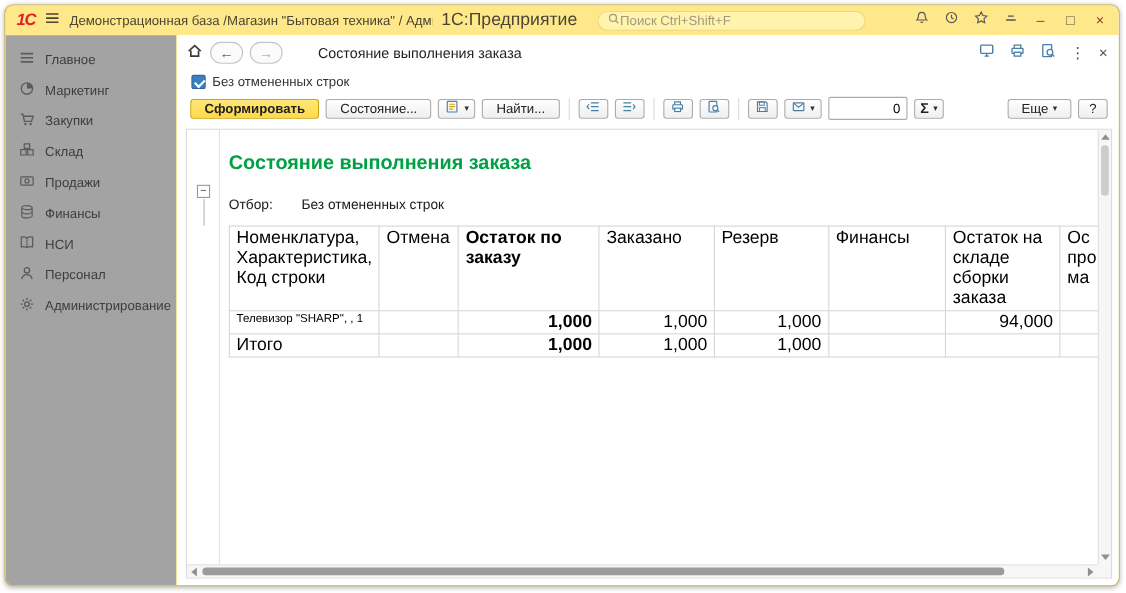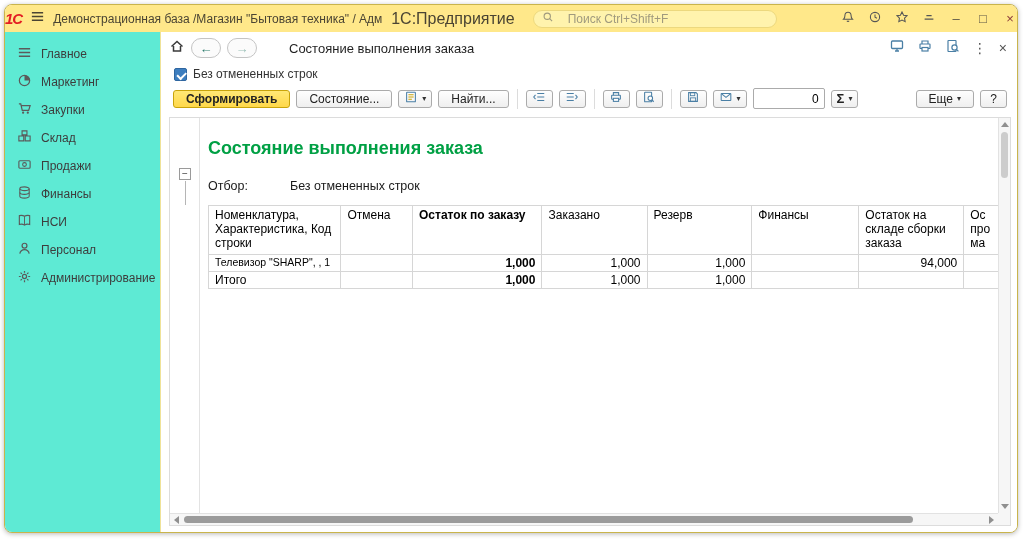--- a/index.html
+++ b/index.html
@@ -4,36 +4,36 @@
 <style>
   * { box-sizing: border-box; margin: 0; padding: 0; }
   html,body { width:1024px; height:539px; overflow:hidden; background:#fff;
               font-family:"Liberation Sans", sans-serif; }
   .window { position:absolute; left:4px; top:4px; width:1014px; height:529px;
             border:1px solid #c9b44c; border-radius:8px; overflow:hidden;
             box-shadow:0 1px 5px rgba(0,0,0,.28); display:flex; flex-direction:column; background:#fff; }
 
   
   .titlebar { height:27px; background:#ffe88a; display:flex; align-items:center;
-              padding:0 0; gap:8px; flex:0 0 auto;justify-content:flex-end; }
+              padding:0 10px; gap:8px; flex:0 0 auto;justify-content:flex-end; }
   .logo { color:#e31e24; font-weight:bold; font-style:italic; font-size:15px; letter-spacing:-1px; }
   .iconbtn { display:flex; align-items:center; justify-content:center; cursor:pointer; }
   .tb-title { font-size:12px; color:#4a4433; max-width:330px; white-space:nowrap; overflow:hidden; }
   .tb-app { font-size:16px; color:#4a4433; white-space:nowrap; }
   .search { margin-left:10px; width:244px; height:18px; border:1px solid #ecd87e; background:#fff3ad;
-            border-radius:10px; display:flex; align-items:center; gap:14px; padding:0 8px;
+            border-radius:10px; display:flex; align-items:center; gap:0; padding:0 8px;
             color:#a09a7e; font-size:12px; cursor:text; }
   .tb-right { margin-left:auto; display:flex; align-items:center; gap:13px; }
   .user { display:flex; align-items:center; gap:5px; font-size:12px; color:#4a4433; cursor:pointer; }
   .wc { font-size:13px; color:#5c5647; width:14px; text-align:center; cursor:pointer; }
   .wc.close { color:#8b3a3a; }
 
   
   .appbody { flex:1; display:flex; min-height:0; }
-  .sidebar { width:156px; background:#5eead4; padding-top:8px; flex:0 0 auto; border-right:1px solid #efe298; }
+  .sidebar { width:156px; background:#a3a3a3; padding-top:8px; flex:0 0 auto; border-right:1px solid #efe298; }
   .s-item { display:flex; align-items:center; gap:9px; height:28px; padding-left:12px;
             font-size:12px; color:#3d3d3d; cursor:pointer; }
 
   .main { flex:1; display:flex; flex-direction:column; background:#fff; min-width:0; }
 
   
   .m-header { height:32px; display:flex; align-items:center; gap:6px; padding:0 10px 0 8px; flex:0 0 auto; }
   .nav-btn { width:30px; height:20px; border:1px solid #c4c4c4; border-radius:10px; background:#fbfbfb;
              display:flex; align-items:center; justify-content:center; font-size:13px; cursor:pointer; }
   .back { color:#2e7d6e; } .fwd { color:#9cc0b8; }
@@ -67,23 +67,23 @@
 
   
   .report { flex:1; margin:0 6px 6px 8px; border:1px solid #dcdcdc; position:relative;
             overflow:hidden; background:#fff; display:flex; min-height:0; }
   .gutter { width:30px; border-right:1px solid #e3e3e3; position:relative; flex:0 0 auto; }
   .grp { position:absolute; left:9px; top:50px; width:12px; height:12px; border:1px solid #9a9a9a;
          font-size:10px; line-height:10px; text-align:center; color:#444; background:#fff; cursor:pointer; }
   .grp-line { position:absolute; left:15px; top:63px; width:1px; height:24px; background:#b5b5b5; }
   .content { padding:20px 0 0 8px; flex:1; min-width:0; overflow:hidden; }
   .r-title { color:#00a044; font-size:18px; font-weight:bold; }
-  .r-filter { margin-top:20px; font-size:12.5px; color:#1a1a1a; display:flex; gap:42px; }
+  .r-filter { margin-top:20px; font-size:12.5px; color:#1a1a1a; display:flex; gap:26px; }
   table { border-collapse:collapse; margin-top:12px; table-layout:fixed; }
-  th,td { border:1px solid #d6d6d6; font-size:12px; font-weight:normal; text-align:left;
+  th,td { border:1px solid #d6d6d6; font-size:16px; font-weight:normal; text-align:left;
           vertical-align:top; padding:2px 6px; overflow:hidden; }
   th { height:49px; }
   th.bold { font-weight:bold; }
   tr.data td { height:16px; padding:1px 6px; }
   td.num { text-align:right; }
   .smalltxt { font-size:10.5px; }
   .b { font-weight:bold; }
 
   
   .vscroll { position:absolute; right:0; top:0; bottom:12px; width:12px; background:#f6f6f6;

